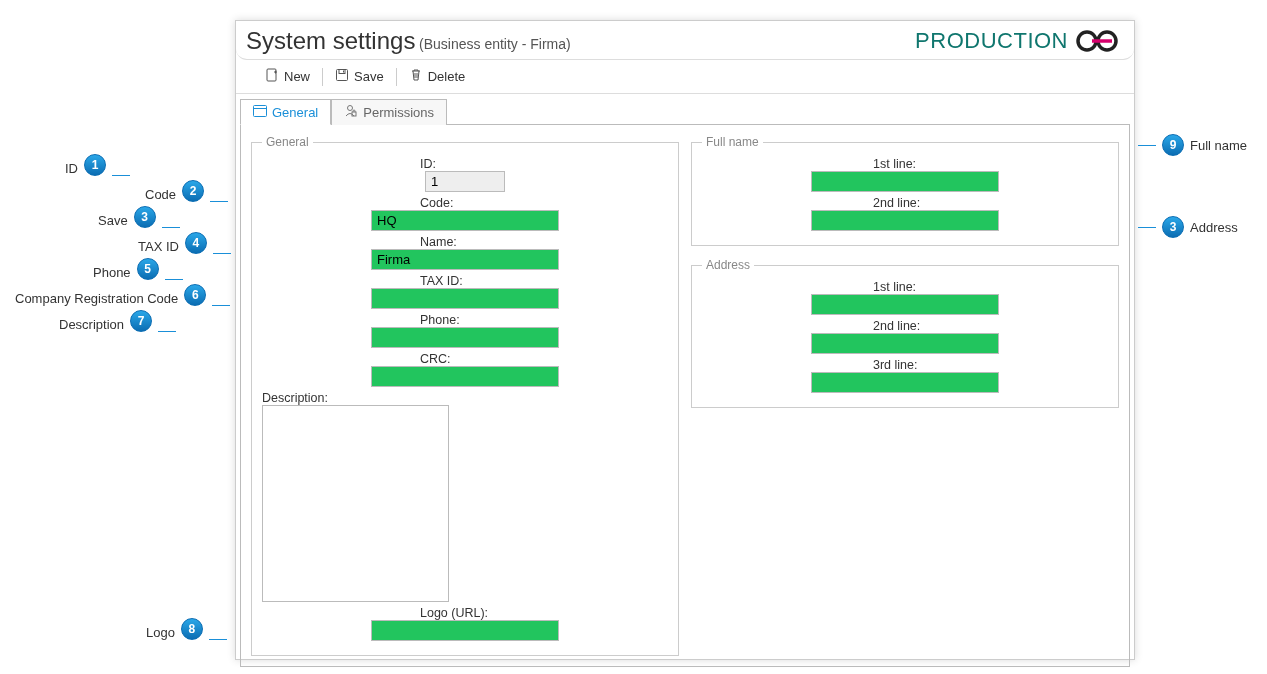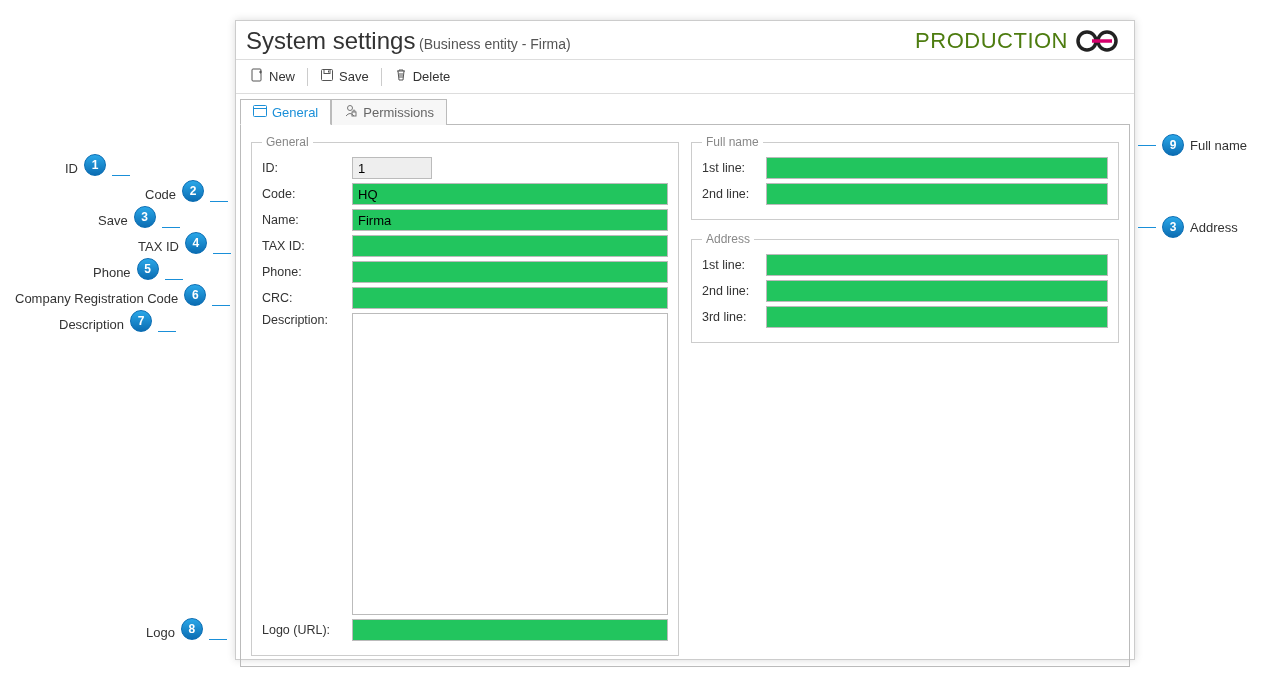--- a/index.html
+++ b/index.html
@@ -21,47 +21,48 @@
     border: 1px solid #ccc;
     box-shadow: 0 0 8px rgba(0,0,0,0.15);
     background: #fff;
   }
   .titlebar {
     display: flex;
     justify-content: space-between;
     align-items: center;
     padding: 6px 12px 4px 10px;
     border-bottom: 1px solid #ddd;
+    border-radius: 11px;
   }
   .titlebar .title {
     font-size: 24px;
     font-weight: 400;
     color: #333;
   }
   .titlebar .subtitle {
     font-size: 14px;
     color: #555;
   }
   .brand {
     display: flex;
     align-items: center;
     gap: 6px;
   }
   .brand-text {
-    color: #4d7c0f;
+    color: #0f766e;
     font-size: 22px;
     font-weight: 400;
     letter-spacing: 0.5px;
   }
   .brand-logo svg { display: block; }
   .toolbar {
     display: flex;
     align-items: center;
     gap: 2px;
-    padding: 4px 6px;
+    padding: 4px 21px;
     border-bottom: 1px solid #ddd;
   }
   .toolbar button {
     background: none;
     border: none;
     padding: 4px 8px;
     font-size: 13px;
     color: #333;
     display: inline-flex;
     align-items: center;
@@ -114,20 +115,21 @@
   }
   legend {
     font-size: 12px;
     color: #888;
     padding: 0 4px;
   }
   .form-row {
     display: flex;
     align-items: center;
     margin-bottom: 4px;
+    flex-direction: column;
   }
   .form-row label {
     width: 90px;
     font-size: 12.5px;
     color: #333;
     flex-shrink: 0;
   }
   .col-right .form-row label { width: 64px; }
   .form-row input[type=text] {
     flex: 1;

